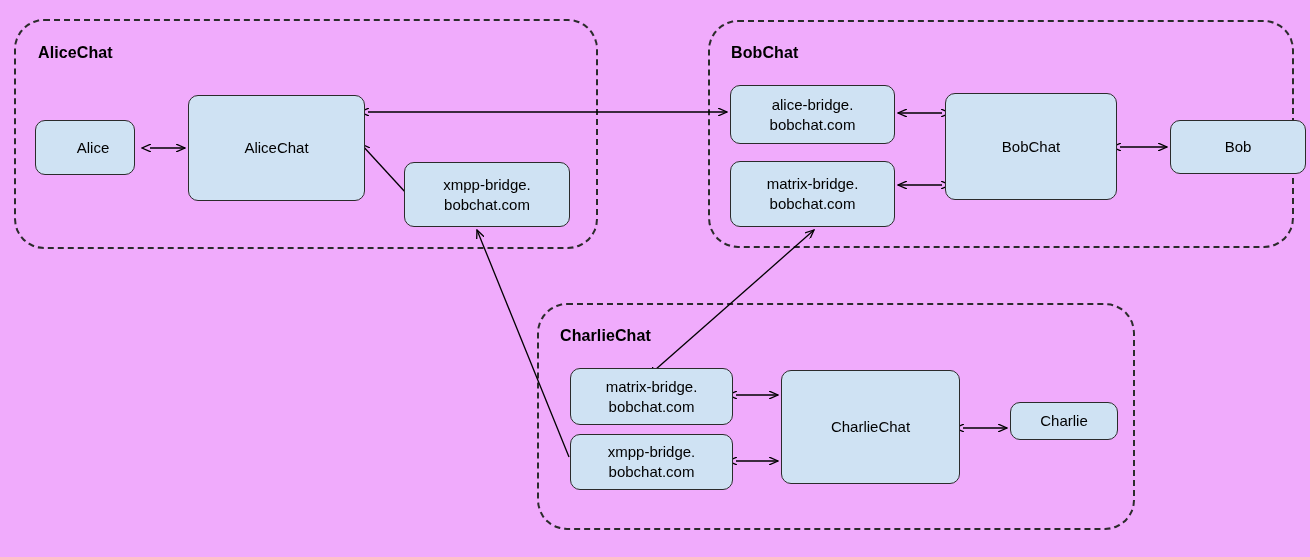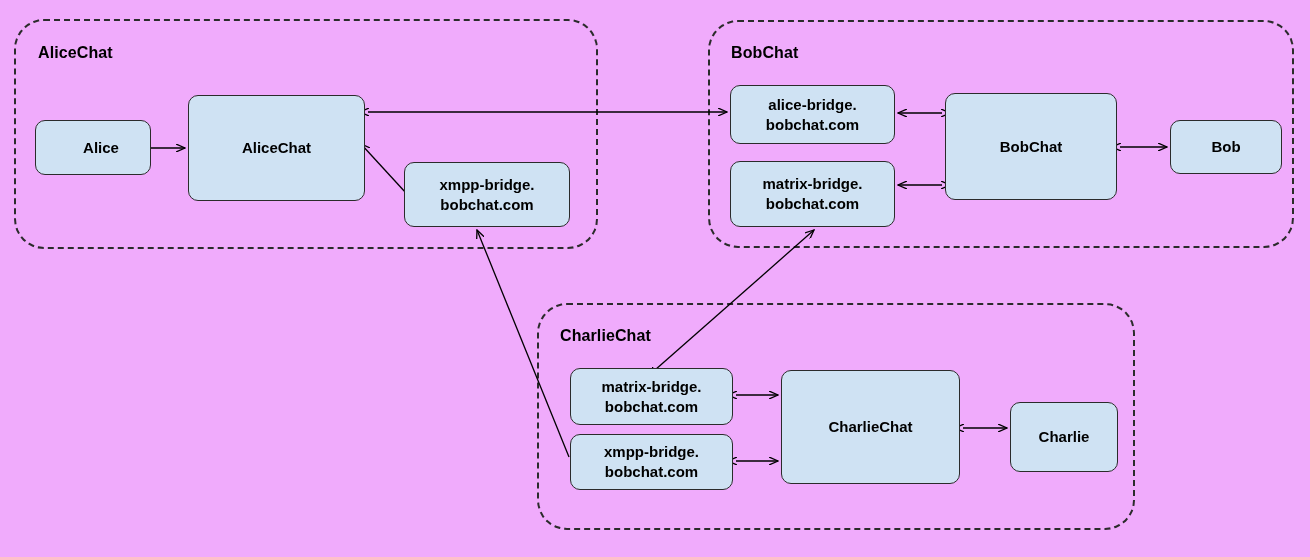--- a/index.html
+++ b/index.html
@@ -34,21 +34,21 @@
     position: absolute;
     box-sizing: border-box;
     background: #cfe2f3;
     border: 1.6px solid #2b2b2b;
     border-radius: 10px;
     display: flex;
     align-items: center;
     justify-content: center;
     text-align: center;
     font-size: 15px;
-    font-weight: bold;
+    font-weight: normal;
     color: #000000;
     line-height: 1.32;
     padding: 2px 4px;
   }
   .node span {
     display: block;
     white-space: pre-line;
   }
   svg.edges {
     position: absolute;
@@ -99,53 +99,53 @@
         <line x1="942" y1="185" x2="898" y2="185" stroke="#000000" marker-end="url(#arrowend)" marker-start="url(#arrowstart)"></line>
         <line x1="1120" y1="147" x2="1167" y2="147" stroke="#000000" marker-end="url(#arrowend)" marker-start="url(#arrowstart)"></line>
         <line x1="655" y1="370" x2="814" y2="230" stroke="#000000" marker-end="url(#arrowend)" marker-start="url(#arrowstart)"></line>
         <line x1="736" y1="395" x2="778" y2="395" stroke="#000000" marker-end="url(#arrowend)" marker-start="url(#arrowstart)"></line>
         <line x1="736" y1="461" x2="778" y2="461" stroke="#000000" marker-end="url(#arrowend)" marker-start="url(#arrowstart)"></line>
         <line x1="963" y1="428" x2="1007" y2="428" stroke="#000000" marker-end="url(#arrowend)" marker-start="url(#arrowstart)"></line>
       </g>
   </svg>
 
   <div id="nodes-layer">
-      <div class="node" style="left: 35px; top: 120px; width: 116px; height: 55px; background: rgb(207, 226, 243); border-color: rgb(43, 43, 43); padding-left: 20px;">
+      <div class="node" style="left: 35px; top: 120px; width: 100px; height: 55px; background: rgb(207, 226, 243); border-color: rgb(43, 43, 43); padding-left: 20px;">
         <span>Alice</span>
       </div>
       <div class="node" style="left: 188px; top: 95px; width: 177px; height: 106px; background: rgb(207, 226, 243); border-color: rgb(43, 43, 43);">
         <span>AliceChat</span>
       </div>
       <div class="node" style="left: 404px; top: 162px; width: 166px; height: 65px; background: rgb(207, 226, 243); border-color: rgb(43, 43, 43);">
         <span>xmpp-bridge.
 bobchat.com</span>
       </div>
       <div class="node" style="left: 730px; top: 85px; width: 165px; height: 59px; background: rgb(207, 226, 243); border-color: rgb(43, 43, 43);">
         <span>alice-bridge.
 bobchat.com</span>
       </div>
       <div class="node" style="left: 730px; top: 161px; width: 165px; height: 66px; background: rgb(207, 226, 243); border-color: rgb(43, 43, 43);">
         <span>matrix-bridge.
 bobchat.com</span>
       </div>
       <div class="node" style="left: 945px; top: 93px; width: 172px; height: 107px; background: rgb(207, 226, 243); border-color: rgb(43, 43, 43);">
         <span>BobChat</span>
       </div>
-      <div class="node" style="left: 1170px; top: 120px; width: 112px; height: 54px; background: rgb(207, 226, 243); border-color: rgb(43, 43, 43);">
+      <div class="node" style="left: 1170px; top: 120px; width: 136px; height: 54px; background: rgb(207, 226, 243); border-color: rgb(43, 43, 43);">
         <span>Bob</span>
       </div>
       <div class="node" style="left: 570px; top: 368px; width: 163px; height: 57px; background: rgb(207, 226, 243); border-color: rgb(43, 43, 43);">
         <span>matrix-bridge.
 bobchat.com</span>
       </div>
       <div class="node" style="left: 570px; top: 434px; width: 163px; height: 56px; background: rgb(207, 226, 243); border-color: rgb(43, 43, 43);">
         <span>xmpp-bridge.
 bobchat.com</span>
       </div>
       <div class="node" style="left: 781px; top: 370px; width: 179px; height: 114px; background: rgb(207, 226, 243); border-color: rgb(43, 43, 43);">
         <span>CharlieChat</span>
       </div>
-      <div class="node" style="left: 1010px; top: 402px; width: 108px; height: 70px; background: rgb(207, 226, 243); border-color: rgb(43, 43, 43);">
+      <div class="node" style="left: 1010px; top: 402px; width: 108px; height: 38px; background: rgb(207, 226, 243); border-color: rgb(43, 43, 43);">
         <span>Charlie</span>
       </div>
     </div>
 
 </div>
 
 </body></html>

